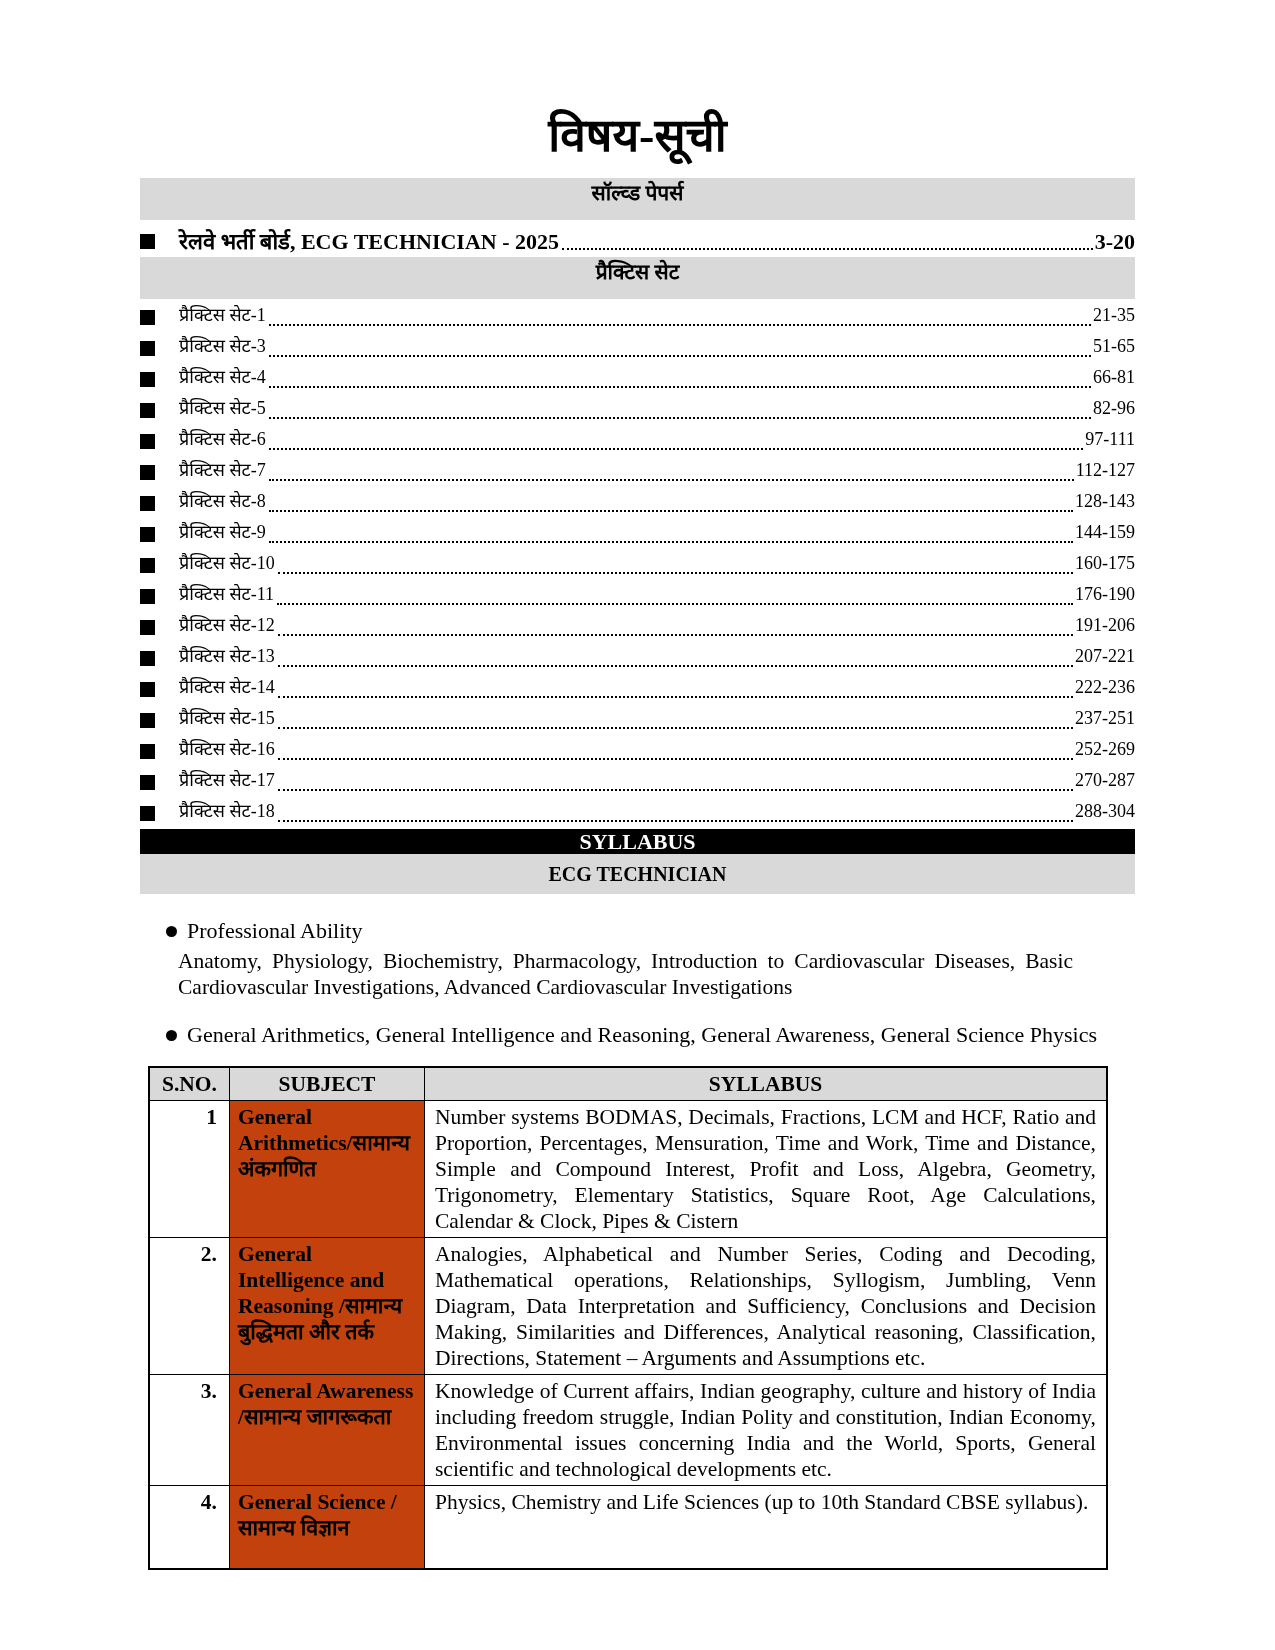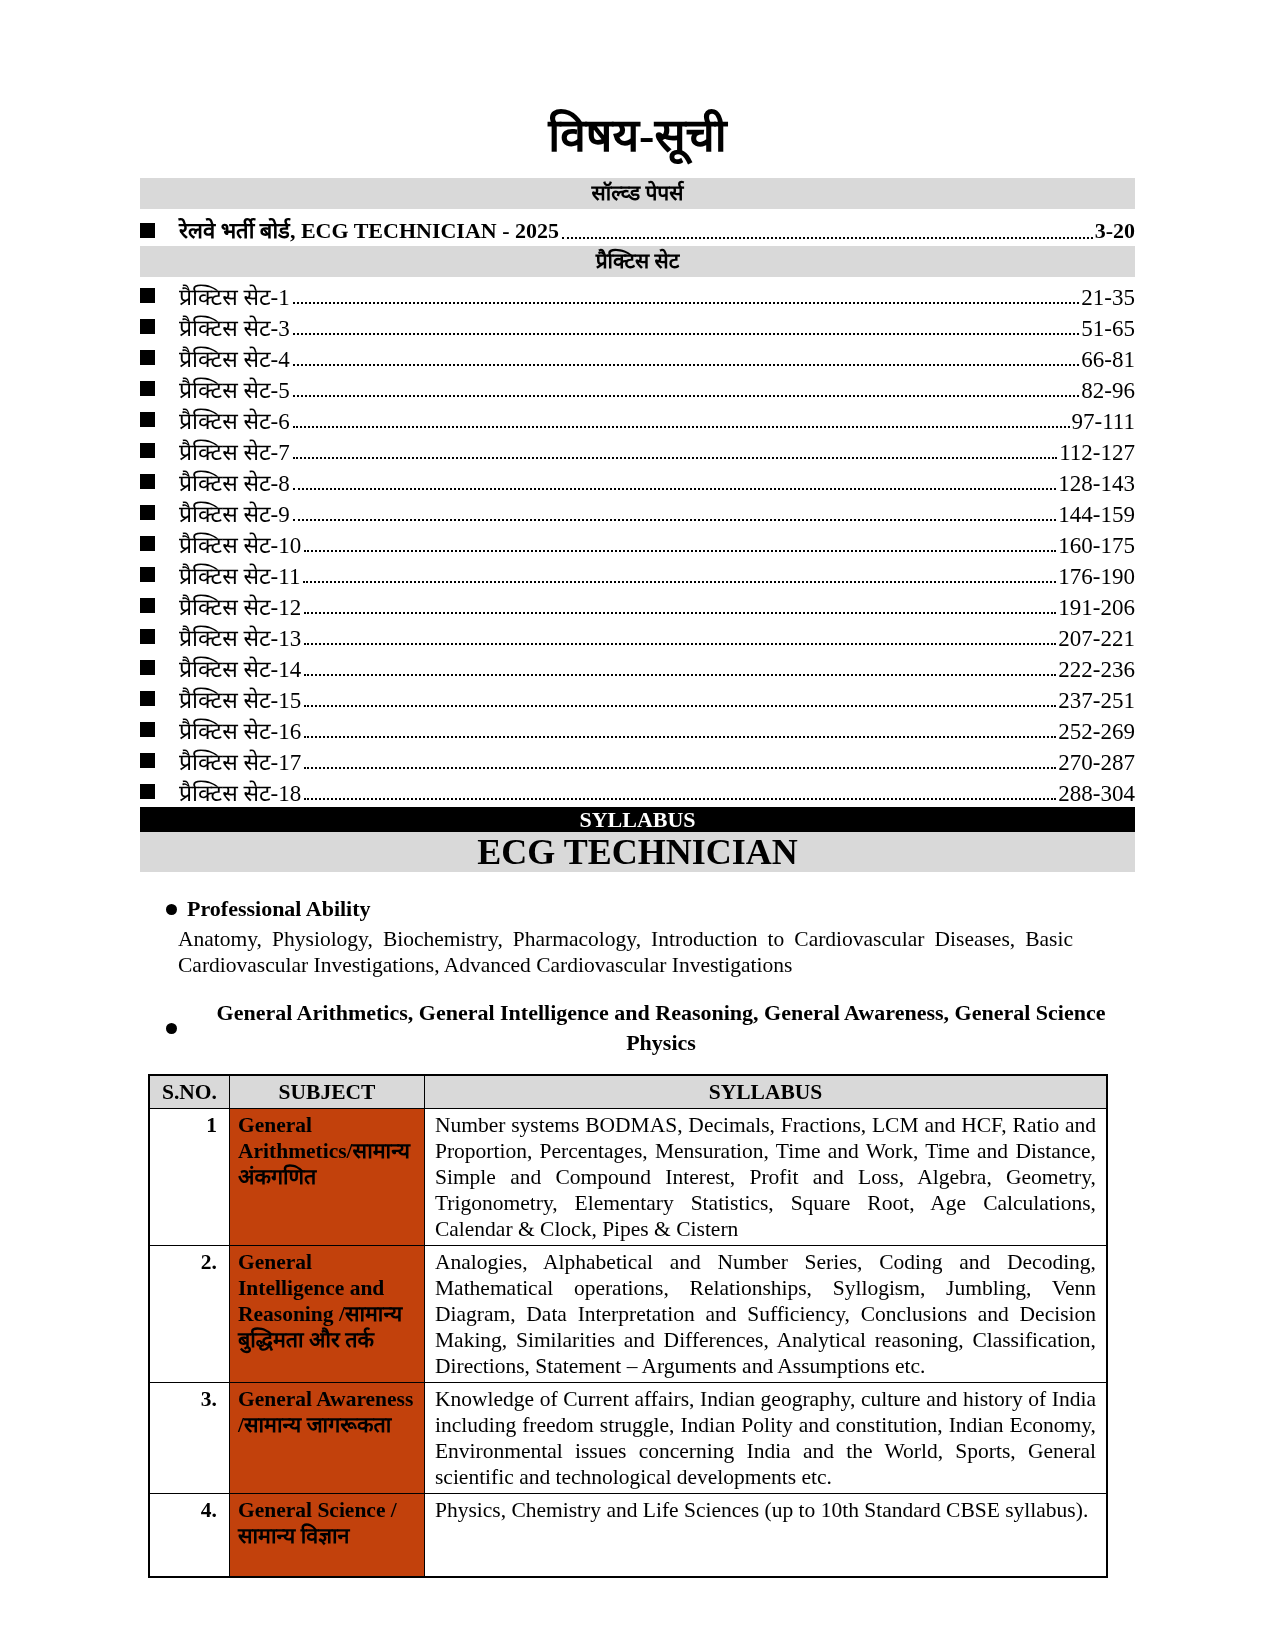--- a/index.html
+++ b/index.html
@@ -18,31 +18,31 @@
     font-size:46px;
     font-weight:bold;
     line-height:1.4;
   }
 
   .bar {
     background:#d9d9d9;
     text-align:center;
     font-weight:bold;
     font-size:21px;
-    height:31px;
+    height:42px;
     line-height:30px;
   }
   .bar.black { background:#000; color:#fff; height:25px; line-height:25px; font-size:22px; }
-  .bar.ecg { height:40px; line-height:40px; font-size:36px; }
+  .bar.ecg { height:40px; line-height:40px; font-size:20px; }
 
   .toc-row {
     display:flex;
     align-items:baseline;
     height:31px;
-    font-size:23px;
+    font-size:18px;
   }
   .toc-row.solved { font-size:22px; font-weight:bold; margin-top:5px; height:32px; }
   .sq {
     display:inline-block;
     width:15px; height:15px;
     background:#000;
     margin-right:24px;
     align-self:center;
     flex:0 0 auto;
   }
@@ -69,21 +69,21 @@
   .bullet-line { display:flex; align-items:baseline; margin-left:26px; }
   .dot {
     display:inline-block;
     width:11px; height:11px;
     border-radius:50%;
     background:#000;
     margin-right:10px;
     align-self:center;
     flex:0 0 auto;
   }
-  .bullet-head { font-weight:bold; font-size:22px; line-height:30px;text-align:center; }
+  .bullet-head { font-weight:normal; font-size:22px; line-height:30px;text-align:center; }
   .bullet-head.second { font-size:21.5px; margin-top:20px; }
   .para {
     margin:2px 62px 0 38px;
     font-size:21.5px;
     line-height:26px;
     text-align:justify;
   }
 
   table.syl-table {
     margin:16px 0 0 8px;

